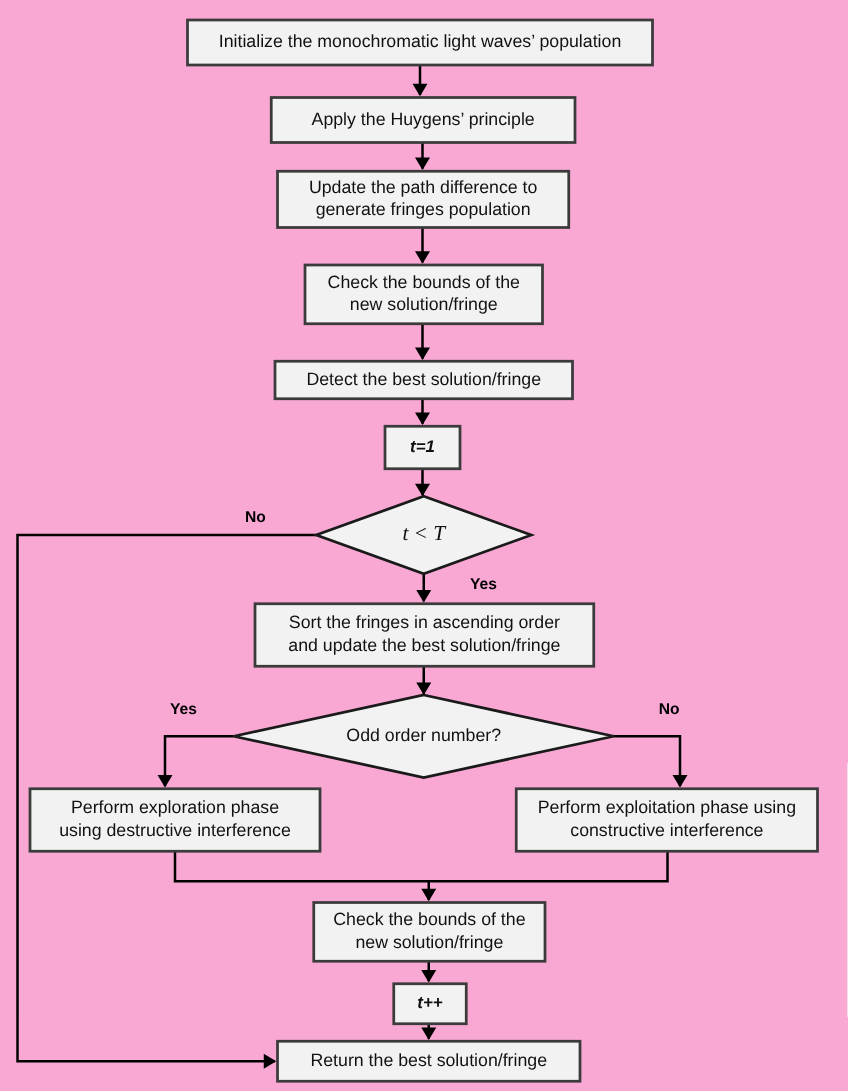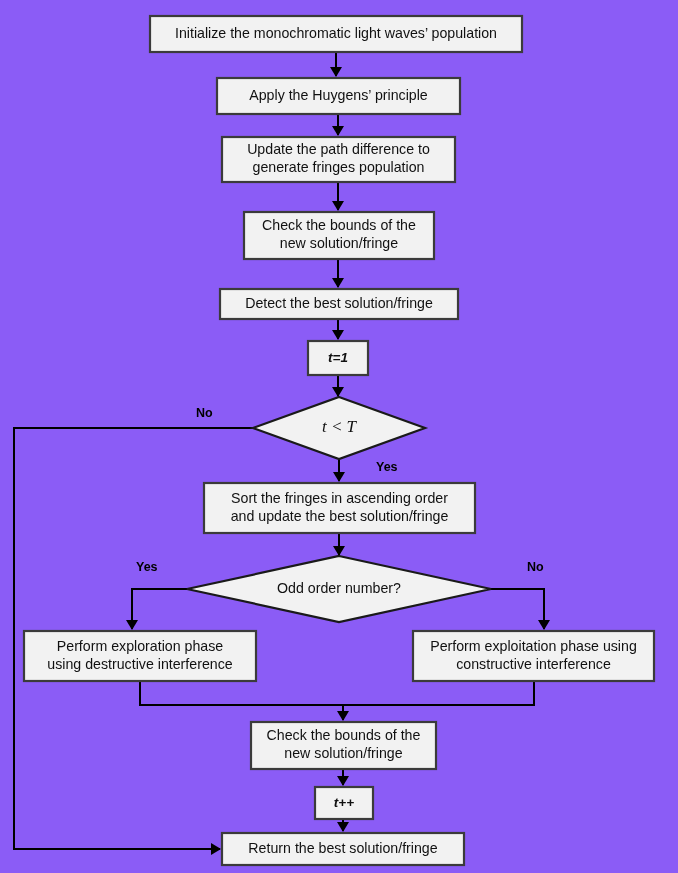--- a/index.html
+++ b/index.html
@@ -10,21 +10,21 @@
   body {
     width: 678px;
     height: 873px;
     font-family: "Liberation Sans", sans-serif;
     overflow: hidden;
   }
   #flowchart-root {
     position: relative;
     width: 678px;
     height: 873px;
-    background: #8b5cf6;
+    background: #f9a8d4;
   }
   svg#flow-svg {
     display: block;
     width: 678px;
     height: 873px;
   }
   .node-box {
     fill: #f2f2f2;
     stroke: #3b3b3b;
     stroke-width: 2.2;

